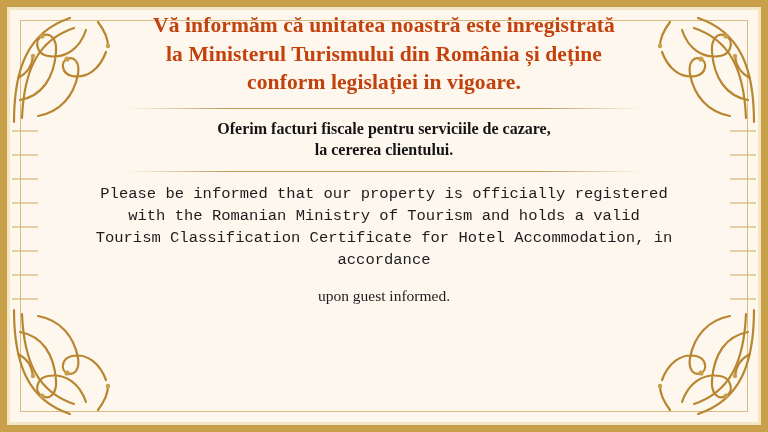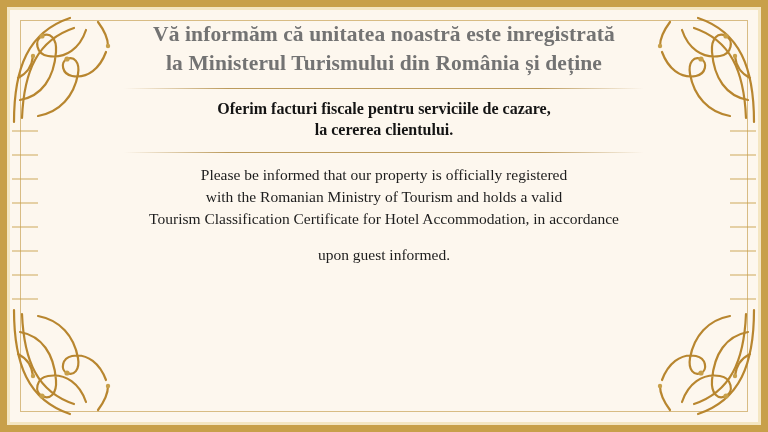--- a/index.html
+++ b/index.html
@@ -92,39 +92,39 @@
     justify-content: flex-start;
     align-items: center;
     text-align: center;
     color: #1b1b1b;
   }
   .block-ro-1 {
     font-family: "Liberation Serif", serif;
     font-size: 21.5px;
     font-weight: bold;
     line-height: 1.33;
-    margin-top: 12px;
-    color: #737373;
+    margin-top: 3px;
+    color: #c2410c;
     letter-spacing: 0.1px;
   }
   .rule {
     width: 520px;
     height: 1px;
     background: linear-gradient(90deg, rgba(196,160,90,0) 0%, rgba(176,138,66,0.85) 20%, rgba(176,138,66,0.85) 80%, rgba(196,160,90,0) 100%);
     margin: 11px 0 9px 0;
   }
   .block-ro-2 {
     font-family: "Liberation Serif", serif;
     font-size: 16px;
     font-weight: bold;
     line-height: 1.33;
     color: #141414;
   }
   .block-en-1 {
-    font-family: Liberation Serif, serif;
+    font-family: Liberation Mono, monospace;
     font-size: 15.5px;
     font-weight: normal;
     line-height: 1.42;
     color: #1d1d1d;
     margin-top: 2px;
   }
   .block-en-2 {
     font-family: "Liberation Serif", serif;
     font-size: 15.5px;
     font-weight: normal;
@@ -217,20 +217,21 @@
         <circle cx="25" cy="48" r="2.2"></circle>
       </g>
     </svg>
   </div>
 
   <div class="content">
 
     <div class="block-ro-1">
       <span class="line">Vă informăm că unitatea noastră este inregistrată</span>
       <span class="line">la Ministerul Turismului din România și deține</span>
+      <span class="line">conform legislației in vigoare.</span>
     </div>
 
     <div class="rule"></div>
 
     <div class="block-ro-2">
       <span class="line">Oferim facturi fiscale pentru serviciile de cazare,</span>
       <span class="line">la cererea clientului.</span>
     </div>
 
     <div class="rule"></div>

